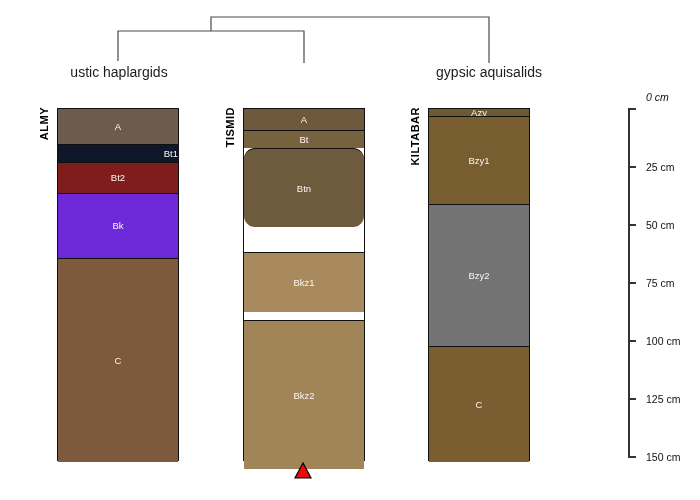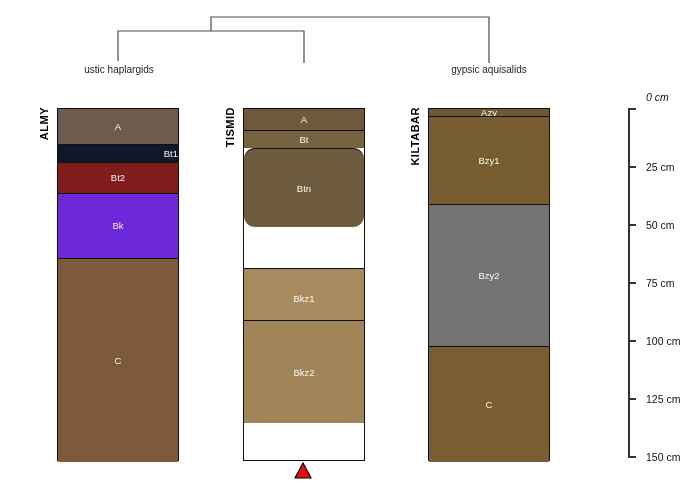--- a/index.html
+++ b/index.html
@@ -3,21 +3,21 @@
 <meta charset="utf-8">
 <style>
   html,body{margin:0;padding:0;background:#ffffff;}
   .canvas{
     position:relative;width:700px;height:500px;background:#ffffff;overflow:hidden;
     font-family:"Liberation Sans","DejaVu Sans",sans-serif;
   }
   .dendro-svg{position:absolute;left:0;top:0;}
   .taxon-label{
     position:absolute;width:170px;text-align:center;
-    font-size:10px;color:#1c1c1c;white-space:nowrap;
+    font-size:14px;color:#1c1c1c;white-space:nowrap;
   }
   .profile-col{
     position:absolute;box-sizing:border-box;
     border:1.5px solid #101010;
   }
   .horizon{
     position:absolute;left:0;right:0;box-sizing:border-box;
     display:flex;align-items:center;justify-content:center;overflow:visible;
   }
   .horizon + .horizon{border-top:1.5px solid #101010;}
@@ -74,29 +74,29 @@
       <div class="profile-col" style="left: 243px; top: 108px; width: 122px; height: 353.005px;">
         <div class="horizon" style="top: 0px; height: 20.9016px; background: rgb(110, 89, 60);">
           <span class="hz-label">A</span>
         </div>
         <div class="horizon" style="top: 20.9016px; height: 18.5792px; background: rgb(119, 98, 63);">
           <span class="hz-label">Bt</span>
         </div>
         <div class="horizon" style="top: 39.4808px; height: 78.9616px; background: rgb(110, 91, 62); border-radius: 11px;">
           <span class="hz-label">Btn</span>
         </div>
-        <div class="horizon" style="top: 159px; height: 60.3824px; background: rgb(169, 138, 94);">
+        <div class="horizon" style="top: 143px; height: 60.3824px; background: rgb(169, 138, 94);">
           <span class="hz-label">Bkz1</span>
         </div>
-        <div class="horizon" style="top: 211.338px; height: 103px; background: rgb(162, 132, 89);">
+        <div class="horizon" style="top: 211.338px; height: 149px; background: rgb(162, 132, 89);">
           <span class="hz-label">Bkz2</span>
         </div>
       </div>
       <div class="v-label" style="left: 224px; top: 107px;">TISMID</div>
-      <div class="profile-col" style="left: 428px; top: 108px; width: 122px; height: 353.005px;">
+      <div class="profile-col" style="left: 428px; top: 108px; width: 102px; height: 353.005px;">
         <div class="horizon" style="top: 0px; height: 6.9672px; background: rgb(111, 89, 48);">
           <span class="hz-label">Azy</span>
         </div>
         <div class="horizon" style="top: 6.9672px; height: 88.2512px; background: rgb(120, 93, 49);">
           <span class="hz-label">Bzy1</span>
         </div>
         <div class="horizon" style="top: 95.2184px; height: 141.666px; background: #737373;">
           <span class="hz-label">Bzy2</span>
         </div>
         <div class="horizon" style="top: 236.885px; height: 116.12px; background: rgb(122, 94, 50);">

